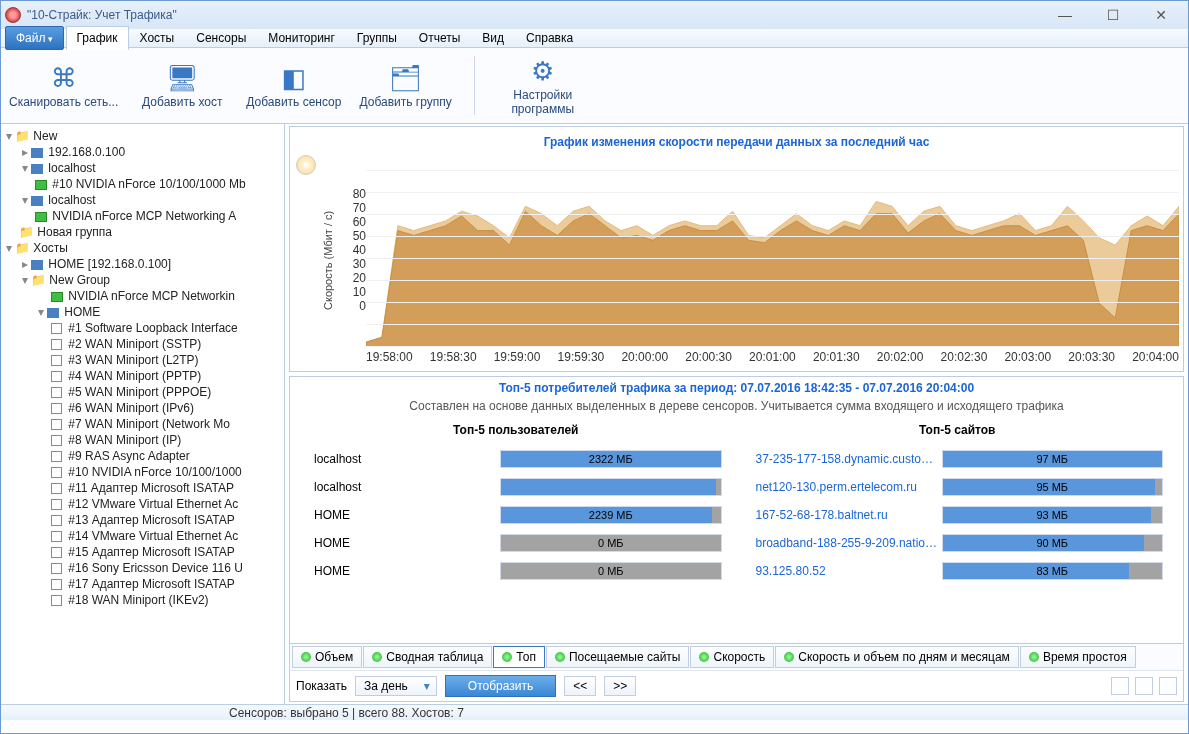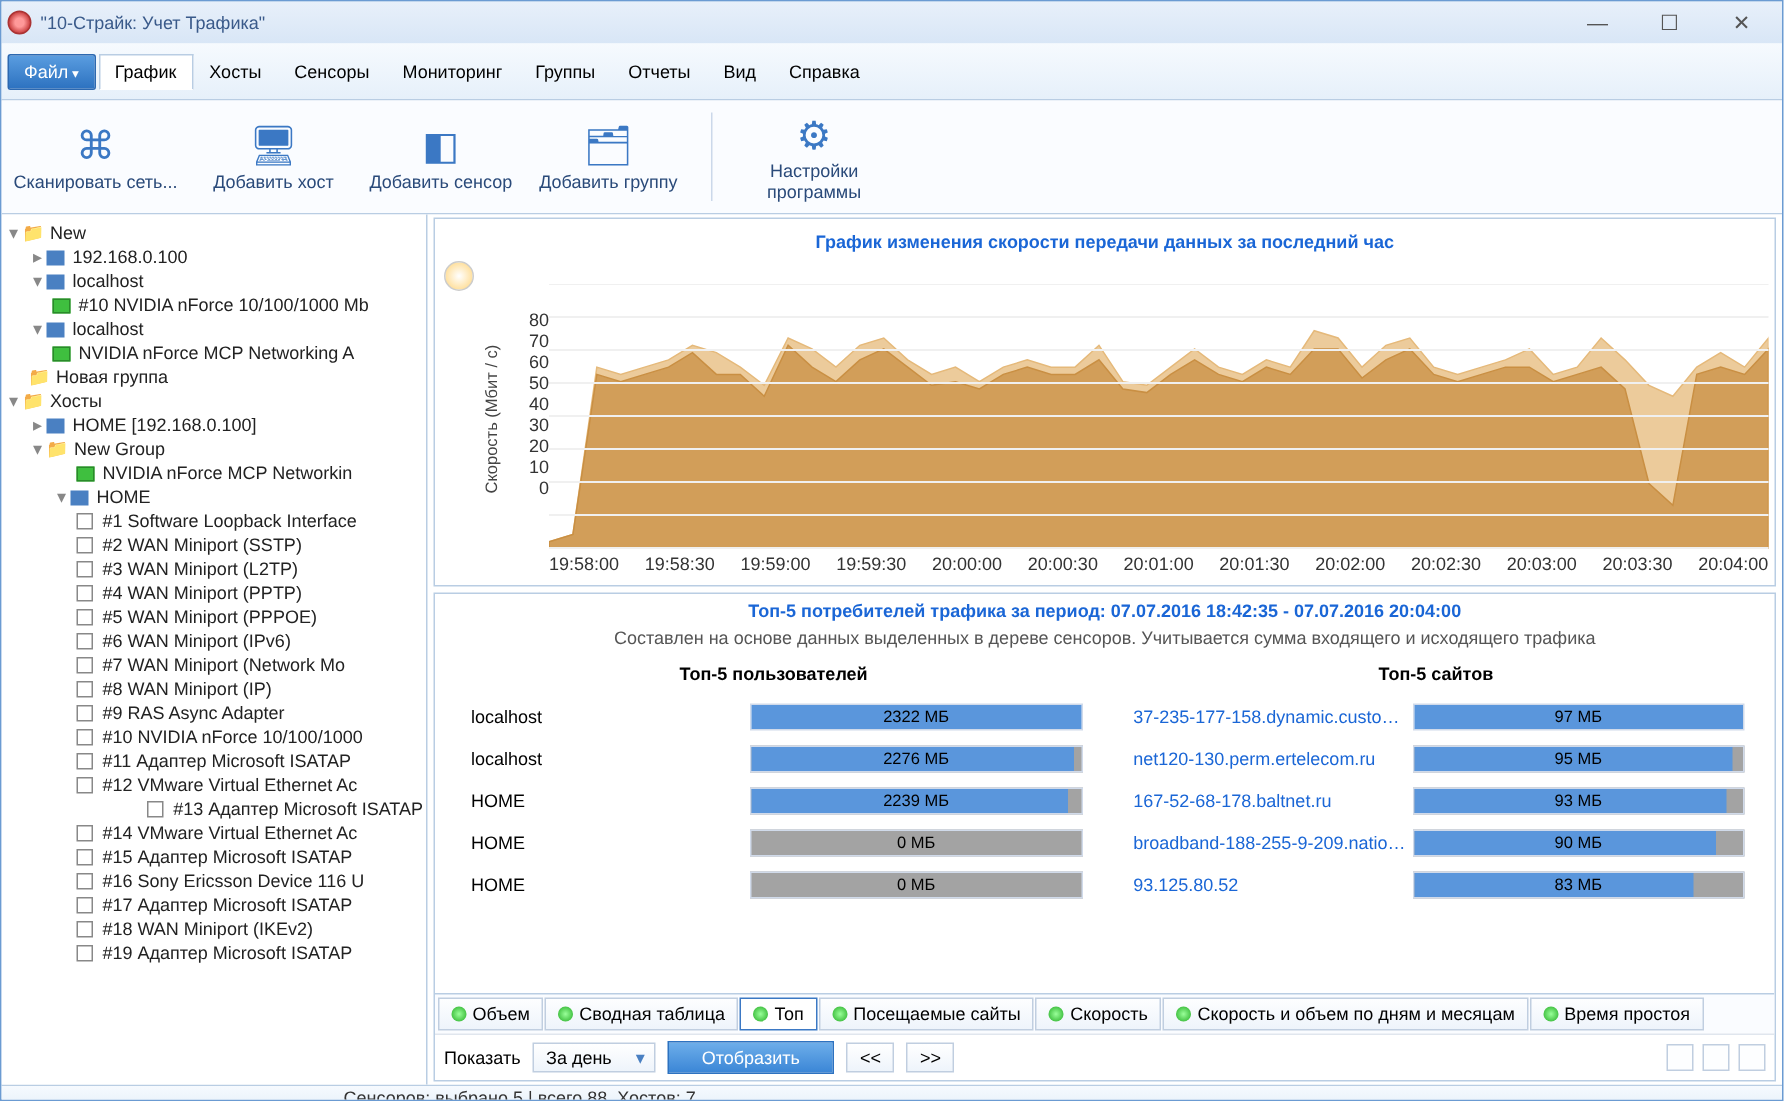--- a/index.html
+++ b/index.html
@@ -1,21 +1,21 @@
 <!DOCTYPE html>
 <html><head>
 <meta charset="utf-8">
 <style>
 * { box-sizing: border-box; margin: 0; padding: 0; font-family: "Segoe UI", Tahoma, sans-serif; font-size: 12px; }
 body { background: #fff; width: 1189px; height: 734px; overflow: hidden; border: 1px solid #6b9bd2; position: relative; }
 .titlebar { height: 28px; background: linear-gradient(#e8f0fa,#d8e6f6); display: flex; align-items: center; padding: 0 4px; color: #3a5a8a; }
 .titlebar .app-icon { width:16px; height:16px; margin-right:6px; border-radius:50%; background:radial-gradient(circle,#f99 30%,#c44 70%); border:1px solid #a33;}
 .winbtns { margin-left:auto; display:flex; gap:2px;}
 .winbtn { width:46px; height:22px; display:flex; align-items:center; justify-content:center; color:#555; font-size:14px; cursor:pointer;}
-.menubar { height:38px; background:linear-gradient(#f6fafe,#e6f0fa); border-bottom:1px solid #b9cde3; display:flex; align-items:stretch; padding-left:4px;}
+.menubar { height:19px; background:linear-gradient(#f6fafe,#e6f0fa); border-bottom:1px solid #b9cde3; display:flex; align-items:stretch; padding-left:4px;}
 .filebtn { background:linear-gradient(#5a9de0,#2d72c0); color:#fff; padding:4px 10px; border:1px solid #2c68b0; border-radius:2px; margin-right:2px; align-self:center;}
 .filebtn::after{content:" ▾"; font-size:9px;}
 .tab { padding:4px 10px; border:1px solid transparent; cursor:pointer; align-self:center;}
 .tab.active{ background:#fff; border:1px solid #b9cde3; border-bottom-color:#fff;}
 .ribbon { height:76px; background:#fafcff; border-bottom:1px solid #b9cde3; display:flex; padding:4px 8px; gap:18px;}
 .ribbon .grp { display:flex; flex-direction:column; align-items:center; justify-content:center; min-width:92px; cursor:pointer; color:#2a4a7a;}
 .ribbon .grp .ri-icon { width:40px; height:32px; display:flex; align-items:center; justify-content:center; font-size:26px; color:#3b78c4;}
 .ribbon .sep { width:1px; background:#cbd8ea; margin:4px 4px;}
 .workspace { display:flex; height:calc(100% - 28px - 26px - 76px - 22px); }
 .tree { width:284px; border-right:1px solid #b9cde3; overflow:hidden; padding:4px 2px; font-size:12px; color:#222; position:relative; background:#fff;}
@@ -137,27 +137,26 @@
         <li class="node" style="padding-left: 48px;"><span class="chk"></span> #3 WAN Miniport (L2TP)</li>
         <li class="node" style="padding-left: 48px;"><span class="chk"></span> #4 WAN Miniport (PPTP)</li>
         <li class="node" style="padding-left: 48px;"><span class="chk"></span> #5 WAN Miniport (PPPOE)</li>
         <li class="node" style="padding-left: 48px;"><span class="chk"></span> #6 WAN Miniport (IPv6)</li>
         <li class="node" style="padding-left: 48px;"><span class="chk"></span> #7 WAN Miniport (Network Mo</li>
         <li class="node" style="padding-left: 48px;"><span class="chk"></span> #8 WAN Miniport (IP)</li>
         <li class="node" style="padding-left: 48px;"><span class="chk"></span> #9 RAS Async Adapter</li>
         <li class="node" style="padding-left: 48px;"><span class="chk"></span> #10 NVIDIA nForce 10/100/1000</li>
         <li class="node" style="padding-left: 48px;"><span class="chk"></span> #11 Адаптер Microsoft ISATAP</li>
         <li class="node" style="padding-left: 48px;"><span class="chk"></span> #12 VMware Virtual Ethernet Ac</li>
-        <li class="node" style="padding-left: 48px; text-align: right;"><span class="chk"></span> #13 Адаптер Microsoft ISATAP</li>
+        <li class="node" style="padding-left: 48px;"><span class="chk"></span> #13 Адаптер Microsoft ISATAP</li>
         <li class="node" style="padding-left: 48px;"><span class="chk"></span> #14 VMware Virtual Ethernet Ac</li>
         <li class="node" style="padding-left: 48px;"><span class="chk"></span> #15 Адаптер Microsoft ISATAP</li>
         <li class="node" style="padding-left: 48px;"><span class="chk"></span> #16 Sony Ericsson Device 116 U</li>
         <li class="node" style="padding-left: 48px;"><span class="chk"></span> #17 Адаптер Microsoft ISATAP</li>
         <li class="node" style="padding-left: 48px;"><span class="chk"></span> #18 WAN Miniport (IKEv2)</li>
-        <li class="node" style="padding-left: 48px;"><span class="chk"></span> #19 Адаптер Microsoft ISATAP</li>
       </ul>
   </div>
 
   <div class="right">
 
     <div class="chartPane">
       <div class="chartTitle">График изменения скорости передачи данных за последний час</div>
       <div class="chartArea">
         <div style="width:26px;padding:2px;">
           <div class="zoom"></div>
@@ -210,21 +209,20 @@
                 <div class="bar-label ">localhost</div>
                 <div class="bar-wrap">
                   <div class="bar-fill" style="width:100%"></div>
                   <div class="bar-val">2322 МБ</div>
                 </div>
               </div>
               <div class="bar-row">
                 <div class="bar-label ">localhost</div>
                 <div class="bar-wrap">
                   <div class="bar-fill" style="width:98%"></div>
-                  <div class="bar-val">2276 МБ</div>
                 </div>
               </div>
               <div class="bar-row">
                 <div class="bar-label ">HOME</div>
                 <div class="bar-wrap">
                   <div class="bar-fill" style="width:96%"></div>
                   <div class="bar-val">2239 МБ</div>
                 </div>
               </div>
               <div class="bar-row">

